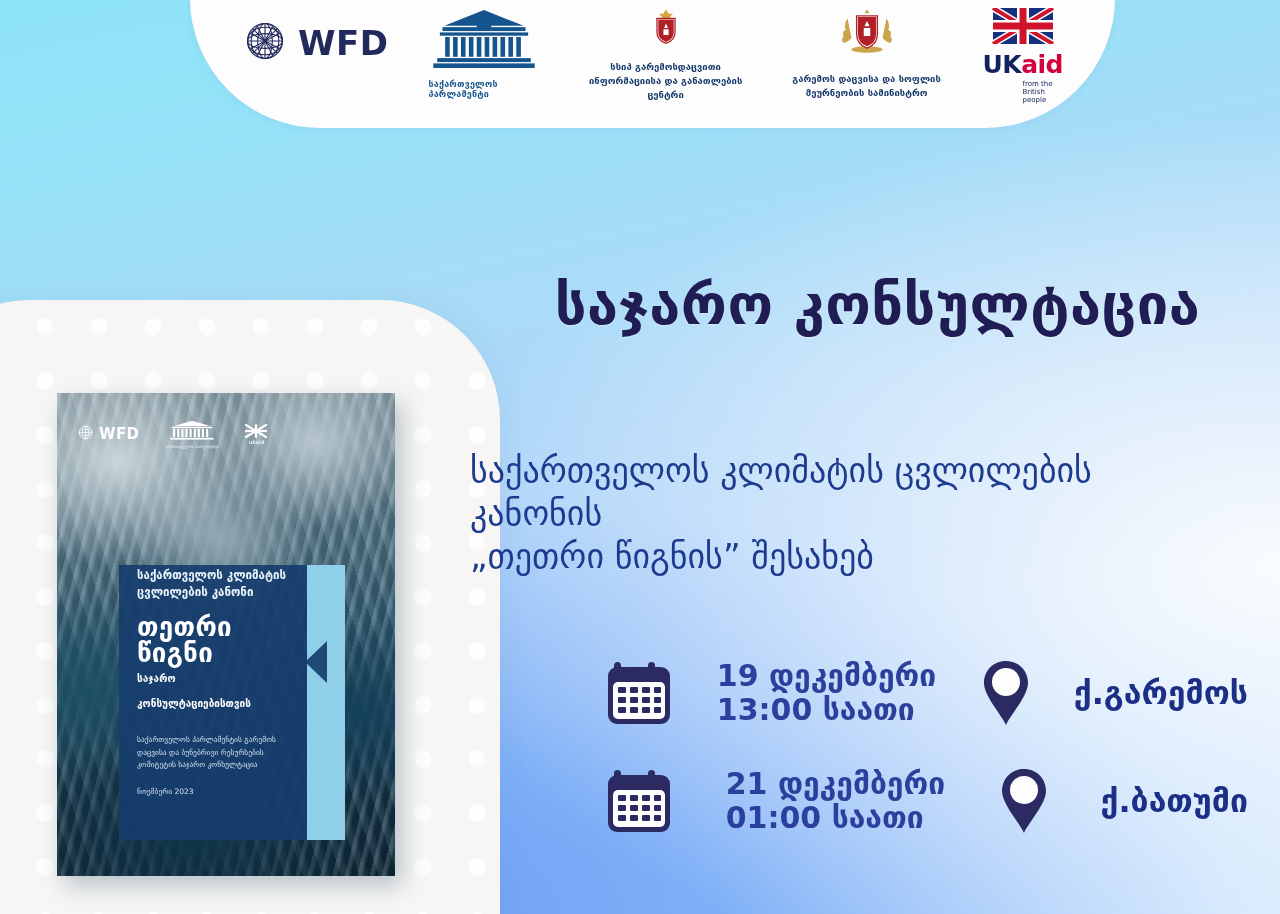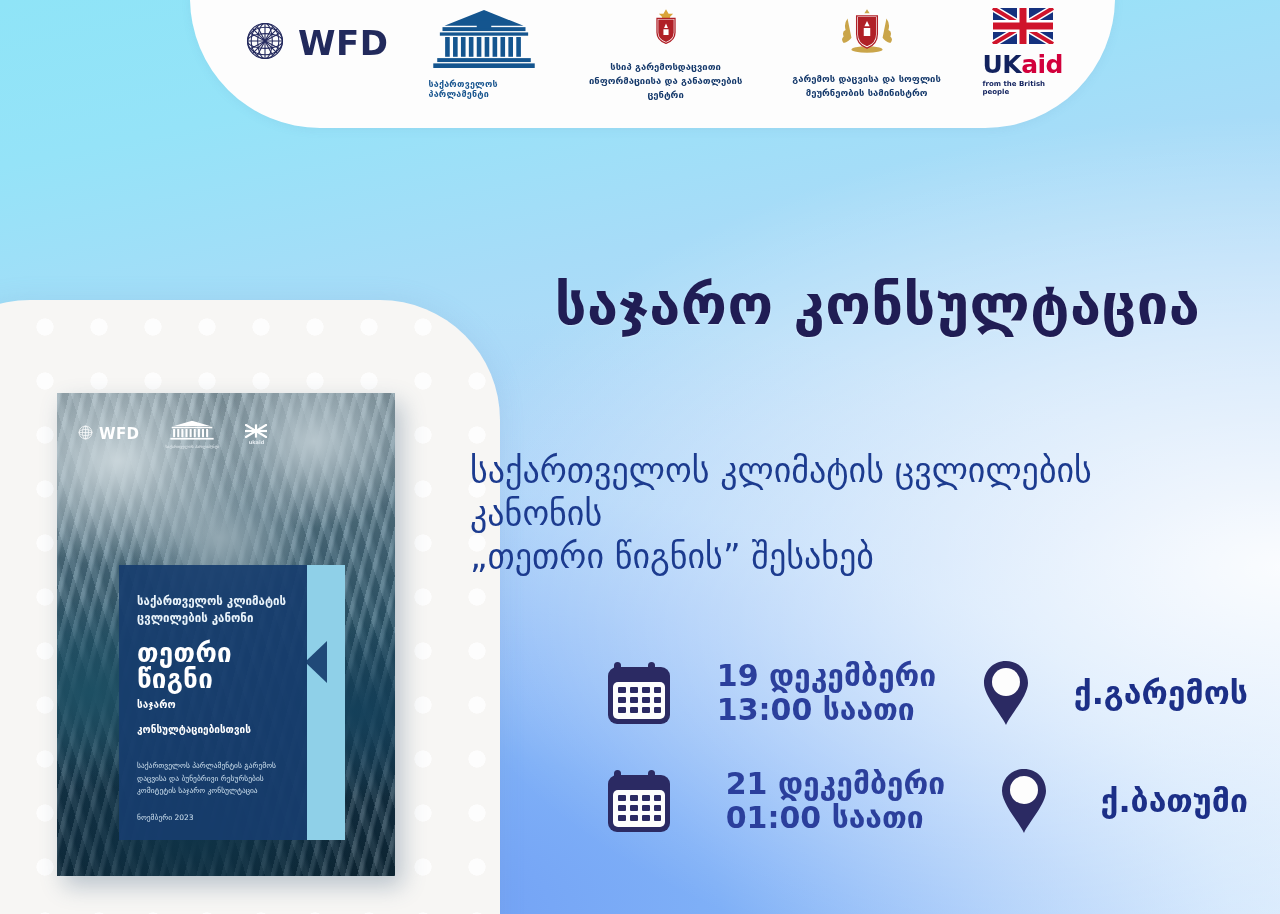--- a/index.html
+++ b/index.html
@@ -37,21 +37,21 @@
   .parl-cap{font-size:9px;color:#18558f;margin-top:5px;font-weight:bold;letter-spacing:.2px;}
 
   
   .minitext{font-size:9.5px;line-height:1.45;color:#15396b;font-weight:bold;text-align:center;margin-top:12px;}
 
   
   .ukaid-box{width:86px;}
   .ukaid-word{font-size:25px;font-weight:bold;letter-spacing:-0.5px;margin-top:2px;}
   .uk-uk{color:#12225e;}
   .uk-aid{color:#d2003c;}
-  .ukaid-sub{font-size:7px;color:#12225e;margin-top:1px;font-weight:bold;}
+  .ukaid-sub{font-size:7px;color:#12225e;margin-top:1px;font-weight:normal;margin-left:40px;}
 
   
   .leftpanel{
     position:absolute;left:-90px;top:300px;width:590px;height:650px;
     background:#f7f6f4;border-radius:120px 120px 0 0;
     box-shadow:0 0 26px rgba(110,150,190,0.16);
     overflow:hidden;
   }
   .dots{
     position:absolute;inset:0;
@@ -84,21 +84,21 @@
     display:flex;align-items:center;gap:22px;
   }
   .bl-wfd{display:flex;align-items:center;gap:5px;color:#fff;font-size:15px;font-weight:bold;letter-spacing:.4px;}
   .bl-parl{display:flex;flex-direction:column;align-items:center;}
   .bl-parl-cap{font-size:4px;color:#e7eef3;margin-top:2px;}
   .bl-uk{display:flex;flex-direction:column;align-items:center;}
   .bl-uk-cap{font-size:5px;color:#e7eef3;margin-top:1px;font-weight:bold;}
 
   .cover-panel{
     position:absolute;left:62px;top:172px;width:188px;height:275px;
-    background:rgba(23,61,110,0.92);padding:28px 16px 0 18px;box-sizing:border-box;
+    background:rgba(23,61,110,0.92);padding:2px 16px 0 18px;box-sizing:border-box;
   }
   .cover-accent{
     position:absolute;left:250px;top:172px;width:38px;height:275px;background:#8fd0e8;
   }
   .cover-notch{
     position:absolute;left:248px;top:248px;width:0;height:0;
     border-top:21px solid transparent;border-bottom:21px solid transparent;
     border-right:22px solid rgba(23,61,110,0.92);
   }
   .cover-sub1{font-size:11.5px;line-height:1.45;color:#e9f3fa;font-weight:bold;}

